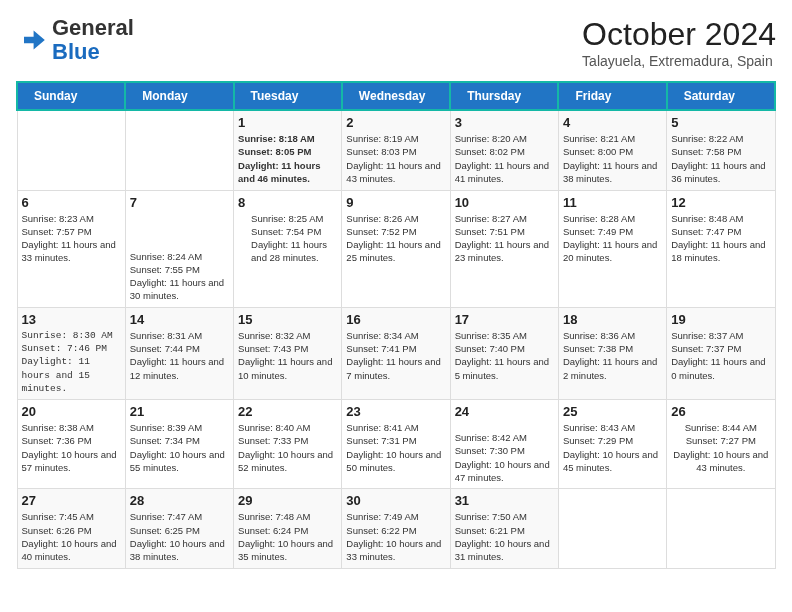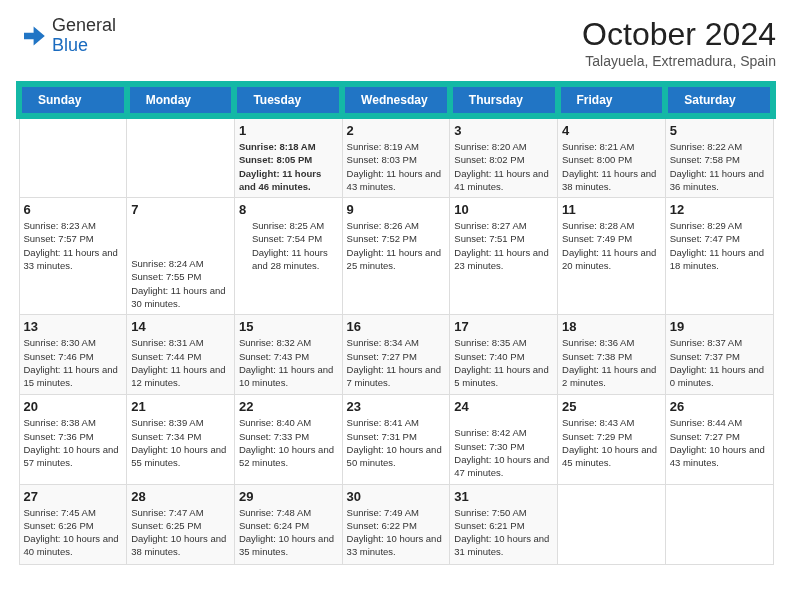--- a/index.html
+++ b/index.html
@@ -15,32 +15,31 @@
       justify-content: space-between;
       align-items: flex-start;
       margin-bottom: 12px;
     }
     .logo {
       display: flex;
       align-items: center;
       gap: 4px;
     }
     .logo-text {
-      font-size: 18px;
-      font-weight: normal;
+      font-size: 22px;
+      font-weight: bold;
       line-height: 1.1;
     }
     .logo-general { color: #333; }
     .logo-blue { color: #1a6bbf; }
     .logo-icon {
       width: 32px;
       height: 32px;
     }
     .title-section {
-      text-align: right;
     }
     .month-title {
       font-size: 32px;
       font-weight: 300;
       color: #222;
     }
     .location-subtitle {
       font-size: 14px;
       color: #555;
     }
@@ -49,21 +48,21 @@
       border-collapse: collapse;
       font-size: 11px;
     }
     .calendar-table thead tr th {
       background-color: #2175c5;
       color: #fff;
       padding: 6px 16px;
       text-align: left;
       font-size: 12px;
       font-weight: bold;
-      border: 6px solid #14b8a6;
+      border: 2px solid #14b8a6;
     }
     .calendar-table tbody tr td {
       border: 1px solid #ddd;
       vertical-align: top;
       padding: 4px 4px;
       height: 80px;
       width: calc(100% / 7);
       color: #333;
       background: #fff;
     }
@@ -183,48 +182,48 @@
 Daylight: 11 hours and 23 minutes.</div>
         </td>
         <td>
           <div class="day-number">11</div>
           <div class="day-info" style="white-space: pre-line;">Sunrise: 8:28 AM
 Sunset: 7:49 PM
 Daylight: 11 hours and 20 minutes.</div>
         </td>
         <td>
           <div class="day-number">12</div>
-          <div class="day-info" style="white-space: pre-line;">Sunrise: 8:29 AM
+          <div class="day-info" style="white-space: pre-line;">Sunrise: 8:48 AM
 Sunset: 7:47 PM
 Daylight: 11 hours and 18 minutes.</div>
         </td>
       </tr>
       <tr>
         <td>
           <div class="day-number">13</div>
-          <div class="day-info" style="white-space: pre-line;">Sunrise: 8:30 AM
+          <div class="day-info" style="white-space: pre-line; font-family: Liberation Mono, monospace;">Sunrise: 8:30 AM
 Sunset: 7:46 PM
 Daylight: 11 hours and 15 minutes.</div>
         </td>
         <td>
           <div class="day-number">14</div>
           <div class="day-info" style="white-space: pre-line;">Sunrise: 8:31 AM
 Sunset: 7:44 PM
 Daylight: 11 hours and 12 minutes.</div>
         </td>
         <td>
           <div class="day-number">15</div>
           <div class="day-info" style="white-space: pre-line;">Sunrise: 8:32 AM
 Sunset: 7:43 PM
 Daylight: 11 hours and 10 minutes.</div>
         </td>
         <td>
           <div class="day-number">16</div>
           <div class="day-info" style="white-space: pre-line;">Sunrise: 8:34 AM
-Sunset: 7:27 PM
+Sunset: 7:41 PM
 Daylight: 11 hours and 7 minutes.</div>
         </td>
         <td>
           <div class="day-number">17</div>
           <div class="day-info" style="white-space: pre-line;">Sunrise: 8:35 AM
 Sunset: 7:40 PM
 Daylight: 11 hours and 5 minutes.</div>
         </td>
         <td>
           <div class="day-number">18</div>
@@ -271,21 +270,21 @@
 Daylight: 10 hours and 47 minutes.</div>
         </td>
         <td>
           <div class="day-number">25</div>
           <div class="day-info" style="white-space: pre-line;">Sunrise: 8:43 AM
 Sunset: 7:29 PM
 Daylight: 10 hours and 45 minutes.</div>
         </td>
         <td>
           <div class="day-number">26</div>
-          <div class="day-info" style="white-space: pre-line;">Sunrise: 8:44 AM
+          <div class="day-info" style="white-space: pre-line; text-align: center;">Sunrise: 8:44 AM
 Sunset: 7:27 PM
 Daylight: 10 hours and 43 minutes.</div>
         </td>
       </tr>
       <tr>
         <td>
           <div class="day-number">27</div>
           <div class="day-info" style="white-space: pre-line;">Sunrise: 7:45 AM
 Sunset: 6:26 PM
 Daylight: 10 hours and 40 minutes.</div>

